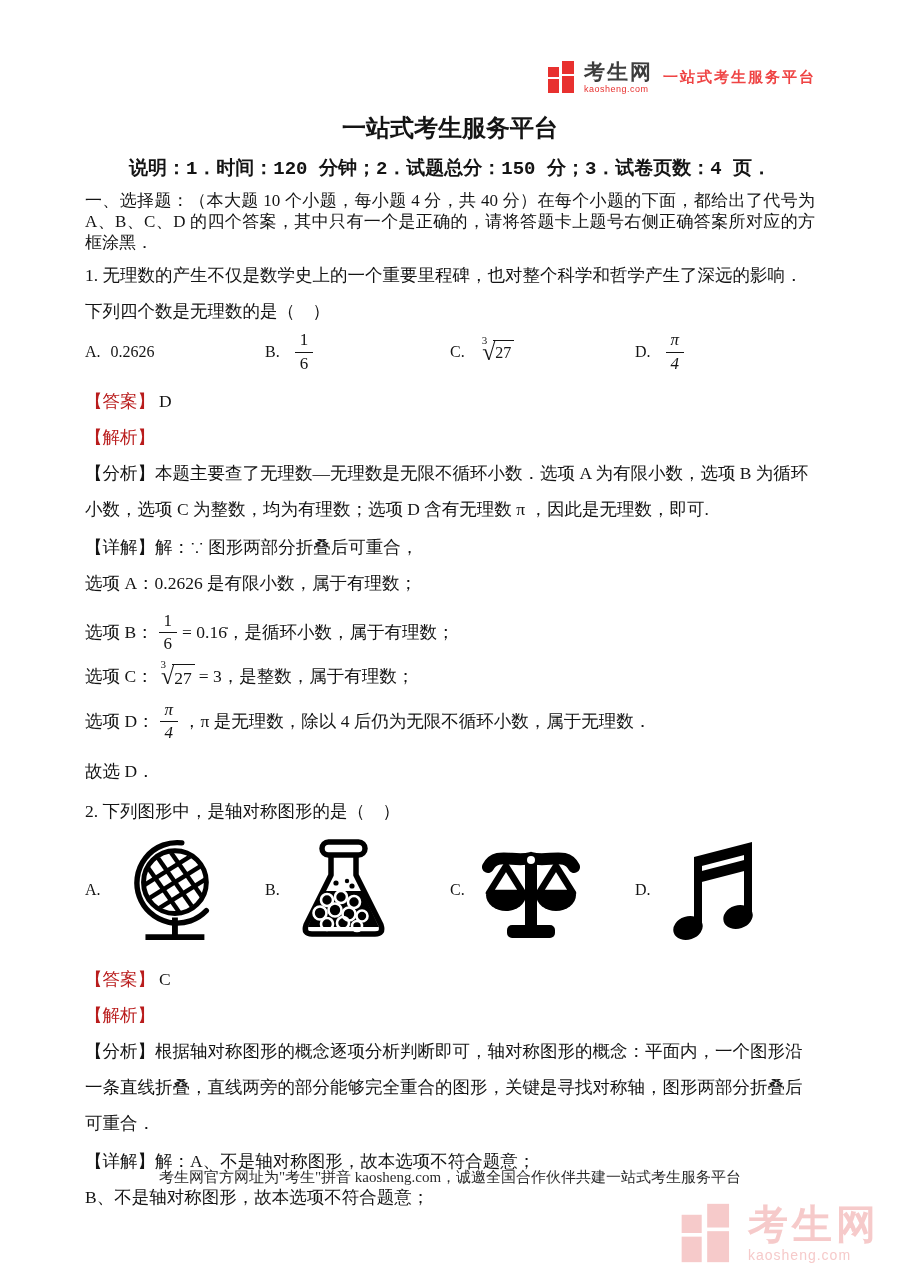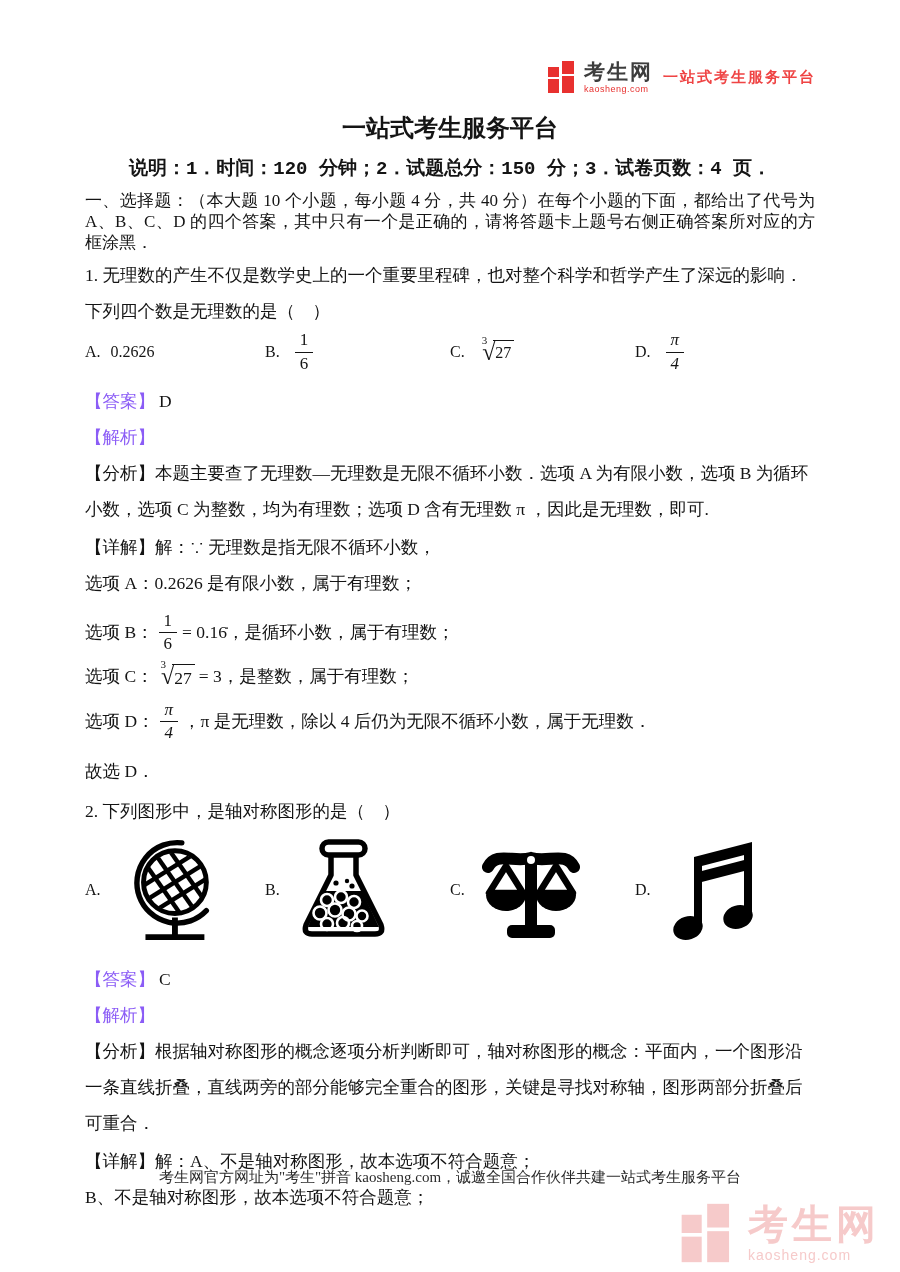--- a/index.html
+++ b/index.html
@@ -19,21 +19,21 @@
 
   
   .title{margin:112px 0 0;font-size:24px;font-weight:bold;text-align:center;}
   .instructions{margin:11px 0 0;font-size:19px;font-weight:bold;text-align:center;font-family:Liberation Mono, monospace;}
   .section-heading{margin:9px 0 0;font-size:17px;font-weight:normal;line-height:21px;text-align:justify;}
 
   
   .line{margin:0;font-size:17.5px;line-height:36px;}
   .mline{margin:7px 0;font-size:17.5px;line-height:1.25;display:flex;align-items:center;flex-wrap:wrap;}
   .stem{margin:4px 0 0;}
-  .blue{color:#8b5cf6;}
+  .blue{color:#b91c1c;}
   .gap-l{margin-left:4px;}
 
   
   .frac{display:inline-flex;flex-direction:column;text-align:center;vertical-align:middle;
         margin:3px 5px;line-height:1.18;font-size:17px;}
   .frac .num{padding:0 5px 1px;border-bottom:1.4px solid #141414;}
   .frac .den{padding-top:1px;}
   .var{font-style:italic;}
   .nthroot{display:inline-flex;align-items:flex-start;vertical-align:middle;margin:0 4px;}
   .nthroot .idx{font-size:11px;position:relative;top:-6px;right:-3px;margin-right:-2px;}
@@ -113,21 +113,21 @@
           <span class="den var">4</span>
         </span>
       </div>
     </div>
 
     <p class="line" style="margin-top:2px;">
       <span class="blue">【答案】</span><span class="gap-l">D</span>
     </p>
     <p class="line blue">【解析】</p>
     <p class="line">【分析】本题主要查了无理数—无理数是无限不循环小数．选项 A 为有限小数，选项 B 为循环小数，选项 C 为整数，均为有理数；选项 D 含有无理数 π ，因此是无理数，即可.</p>
-    <p class="line" style="margin-top:2px;">【详解】解：∵ 无理数是指无限不循环小数，</p>
+    <p class="line" style="margin-top:2px;">【详解】解：∵ 图形两部分折叠后可重合，</p>
     <p class="line">选项 A：0.2626 是有限小数，属于有理数；</p>
 
     <p class="mline">
       <span>选项 B：</span>
       <span class="frac">
         <span class="num">1</span>
         <span class="den">6</span>
       </span>
       <span>= 0.16̇</span>
       <span>，是循环小数，属于有理数；</span>

